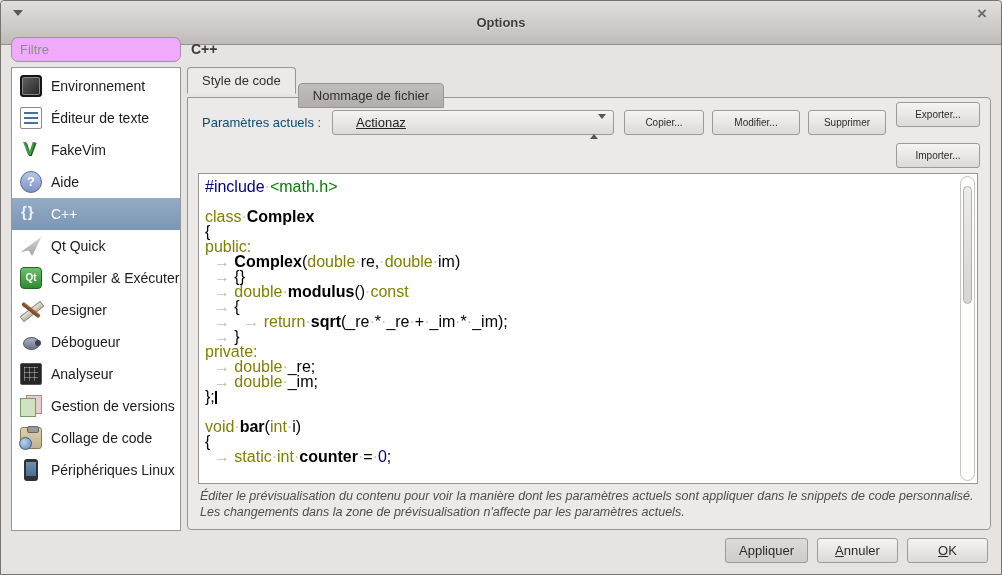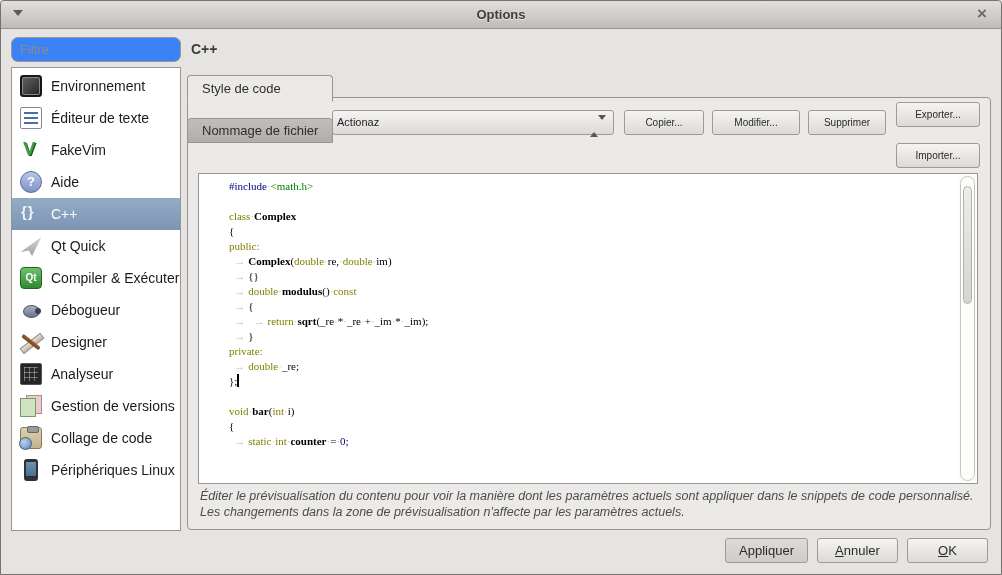--- a/index.html
+++ b/index.html
@@ -7,34 +7,34 @@
   body {
     font-family: "Liberation Sans", sans-serif;
     background:#e6e4e2;
     position:relative;
     overflow:hidden;
     border:1px solid #75726f;
     border-radius:4px 4px 0 0;
   }
   
   .titlebar{
-    position:absolute; left:0; top:0; width:100%; height:28px;
+    position:absolute; left:0; top:0; width:100%; height:44px;
     background:linear-gradient(#e0dfde,#cac7c4 70%,#bdbab7);
     border-bottom:1px solid #94918e;
     border-radius:4px 4px 0 0;
     display:flex; align-items:center; justify-content:center;
   }
   .titlebar .title{ font-size:13px; font-weight:bold; color:#3e3e3e; text-shadow:0 1px 0 rgba(255,255,255,.5); }
   .menu-arrow{ position:absolute; left:12px; top:9px; width:0; height:0;
     border-left:5px solid transparent; border-right:5px solid transparent; border-top:6px solid #5c5a58; cursor:default;}
   .close-btn{ position:absolute; right:14px; top:3px; font-size:17px; font-weight:bold; color:#6e6c6a; cursor:default; }
   
   .filter-input{
     position:absolute; left:10px; top:36px; width:170px; height:25px;
-    border:1px solid #999693; border-radius:7px; background:#3b82f6;
+    border:1px solid #999693; border-radius:7px; background:#f0abfc;
     font-family:"Liberation Sans",sans-serif; font-size:13px; padding:0 8px; color:#222; outline:none;
   }
   .filter-input::placeholder{ color:#8d8b89; }
   .side-list{
     position:absolute; left:10px; top:66px; width:170px; height:464px;
     background:#fff; border:1px solid #999693; overflow:hidden; padding-top:2px;
   }
   .side-item{ height:32px; display:flex; align-items:center; font-size:14px; color:#1b1b1b; cursor:default; }
   .side-item.selected{
     background:linear-gradient(var(--sel-top,#94abc6),var(--sel-bot,#7b96b4));
@@ -65,47 +65,47 @@
   .ic-version-control::before{ content:""; position:absolute; right:0; top:0; width:14px; height:17px; background:#e9ccd0; border:1px solid #b08a90; }
   .ic-version-control::after{ content:""; position:absolute; left:0; bottom:0; width:14px; height:17px; background:#cfe3c0; border:1px solid #7c9a64; }
   .ic-code-paster{ background:linear-gradient(#ded0b0,#c3b28b); border:1px solid #8a7a52; border-radius:3px; }
   .ic-code-paster::before{ content:""; position:absolute; left:6px; top:-2px; width:10px; height:5px; background:#9a9a9a; border:1px solid #666; border-radius:2px; }
   .ic-code-paster::after{ content:""; position:absolute; left:-2px; bottom:-2px; width:11px; height:11px; border-radius:50%;
     background:radial-gradient(circle at 35% 35%, #bcd3ea, #5d85b5); border:1px solid #3c5e88; }
   .ic-linux-devices::before{ content:""; position:absolute; left:4px; top:0; width:14px; height:22px; background:#2e3237; border-radius:3px; }
   .ic-linux-devices::after{ content:""; position:absolute; left:6px; top:3px; width:10px; height:14px; background:linear-gradient(#6e92ad,#49708d); }
   
   .page-title{ position:absolute; left:190px; top:40px; font-size:14px; font-weight:bold; color:#3a3a3a; }
-  .tabbar{ position:absolute; left:186px; top:74px; height:27px; display:flex; z-index:3;flex-direction:column; }
+  .tabbar{ position:absolute; left:186px; top:66px; height:27px; display:flex; z-index:3; }
   .tab{ height:27px; padding:0 14px; font-size:13px; line-height:26px; color:#2f2f2f;
     border:1px solid #989592; border-radius:4px 4px 0 0; margin-right:2px; cursor:default; }
   .tab.active{ background:#eceae8; border-bottom:1px solid #eceae8; }
   .tab.inactive{ background:linear-gradient(#c0bdba,#b0adaa); margin-top:16px; height:25px; line-height:24px; }
   .pane{ position:absolute; left:186px; top:96px; width:804px; height:433px;
     background:#eceae8; border:1px solid #989592; border-radius:0 4px 4px 4px; z-index:2; }
   .settings-label{ position:absolute; left:14px; top:17px; font-size:13px; color:#0c4a6e; }
   .combo{ position:absolute; left:144px; top:12px; width:282px; height:25px;
     background:linear-gradient(#f5f4f3,#dcdad8); border:1px solid #9d9a97; border-radius:3px;
-    font-size:11px; color:#222; line-height:23px; padding-left:4px; cursor:default; }
+    font-size:13px; color:#222; line-height:23px; padding-left:23px; cursor:default;text-decoration:underline; }
   .combo .arrows{ position:absolute; right:7px; top:4px; }
   .combo .up{ width:0;height:0;border-left:4px solid transparent;border-right:4px solid transparent;border-bottom:5px solid #555; margin-bottom:3px;}
   .combo .down{ width:0;height:0;border-left:4px solid transparent;border-right:4px solid transparent;border-top:5px solid #555; }
   .btn{ position:absolute; height:25px; background:linear-gradient(#f5f4f3,#dcdad8);
     border:1px solid #9d9a97; border-radius:3px; font-family:"Liberation Sans",sans-serif;
     font-size:10px; color:#2b2b2b; text-align:center; cursor:default; }
   .btn-copy{ left:436px; top:12px; width:80px; }
   .btn-edit{ left:524px; top:12px; width:88px; }
   .btn-remove{ left:620px; top:12px; width:78px; }
   .btn-export{ left:708px; top:4px; width:84px; }
   .btn-import{ left:708px; top:45px; width:84px; }
   
   .editor{ position:absolute; left:10px; top:75px; width:780px; height:311px;
     background:#fff; border:1px solid #989592; overflow:hidden; }
   .code{ position:absolute; left:0; top:0; right:18px; bottom:0; padding:5px 0 0 6px;
-    font-family:Liberation Serif, serif; font-size:11px;margin-left:24px; }
+    font-family:Liberation Sans, sans-serif; font-size:16px; }
   .cl{ height:15px; line-height:15px; white-space:pre; }
   .seg-kw{ color:var(--kw,#808000); }
   .seg-pp{ color:var(--pp,#000080); }
   .seg-str{ color:var(--str,#008000); }
   .seg-num{ color:var(--num,#000080); }
   .seg-ws{ color:var(--ws,#bdbdbd); }
   .seg-pl{ color:var(--pl,#000); }
   .seg-fn{ color:var(--pl,#000); font-weight:bold; }
   .cursor{ display:inline-block; width:2px; height:13px; background:#000; vertical-align:-2px; }
   .vscroll{ position:absolute; right:1px; top:1px; bottom:1px; width:17px; background:#fbfbfa; }
@@ -157,26 +157,26 @@
     </div>
     <div class="side-item">
       <span class="ic ic-qt-quick"></span>
       <span>Qt Quick</span>
     </div>
     <div class="side-item">
       <span class="ic ic-build-run"></span>
       <span>Compiler &amp; Exécuter</span>
     </div>
     <div class="side-item">
+      <span class="ic ic-designer"></span>
+      <span>Designer</span>
+    </div>
+    <div class="side-item">
       <span class="ic ic-debugger"></span>
       <span>Débogueur</span>
-    </div>
-    <div class="side-item">
-      <span class="ic ic-designer"></span>
-      <span>Designer</span>
     </div>
     <div class="side-item">
       <span class="ic ic-analyzer"></span>
       <span>Analyseur</span>
     </div>
     <div class="side-item">
       <span class="ic ic-version-control"></span>
       <span>Gestion de versions</span>
     </div>
     <div class="side-item">
@@ -216,20 +216,21 @@
         <div class="cl"><span class="seg-pl">{</span></div>
         <div class="cl"><span class="seg-kw">public:</span></div>
         <div class="cl"><span class="seg-ws">  → </span><span class="seg-fn">Complex</span><span class="seg-pl">(</span><span class="seg-kw">double</span><span class="seg-ws">·</span><span class="seg-pl">re,</span><span class="seg-ws">·</span><span class="seg-kw">double</span><span class="seg-ws">·</span><span class="seg-pl">im)</span></div>
         <div class="cl"><span class="seg-ws">  → </span><span class="seg-pl">{}</span></div>
         <div class="cl"><span class="seg-ws">  → </span><span class="seg-kw">double</span><span class="seg-ws">·</span><span class="seg-fn">modulus</span><span class="seg-pl">()</span><span class="seg-ws">·</span><span class="seg-kw">const</span></div>
         <div class="cl"><span class="seg-ws">  → </span><span class="seg-pl">{</span></div>
         <div class="cl"><span class="seg-ws">  →   → </span><span class="seg-kw">return</span><span class="seg-ws">·</span><span class="seg-fn">sqrt</span><span class="seg-pl">(_re</span><span class="seg-ws">·</span><span class="seg-pl">*</span><span class="seg-ws">·</span><span class="seg-pl">_re</span><span class="seg-ws">·</span><span class="seg-pl">+</span><span class="seg-ws">·</span><span class="seg-pl">_im</span><span class="seg-ws">·</span><span class="seg-pl">*</span><span class="seg-ws">·</span><span class="seg-pl">_im);</span></div>
         <div class="cl"><span class="seg-ws">  → </span><span class="seg-pl">}</span></div>
         <div class="cl"><span class="seg-kw">private:</span></div>
         <div class="cl"><span class="seg-ws">  → </span><span class="seg-kw">double</span><span class="seg-ws">·</span><span class="seg-pl">_re;</span></div>
+        <div class="cl"><span class="seg-ws">  → </span><span class="seg-kw">double</span><span class="seg-ws">·</span><span class="seg-pl">_im;</span></div>
         <div class="cl"><span class="seg-pl">};</span><span class="cursor"></span></div>
         <div class="cl"></div>
         <div class="cl"><span class="seg-kw">void</span><span class="seg-ws">·</span><span class="seg-fn">bar</span><span class="seg-pl">(</span><span class="seg-kw">int</span><span class="seg-ws">·</span><span class="seg-pl">i)</span></div>
         <div class="cl"><span class="seg-pl">{</span></div>
         <div class="cl"><span class="seg-ws">  → </span><span class="seg-kw">static</span><span class="seg-ws">·</span><span class="seg-kw">int</span><span class="seg-ws">·</span><span class="seg-fn">counter</span><span class="seg-ws">·</span><span class="seg-pl">=</span><span class="seg-ws">·</span><span class="seg-num">0</span><span class="seg-pl">;</span></div>
       </div>
     <div class="vscroll">
       <div class="track">
         <div class="thumb"></div>
       </div>

